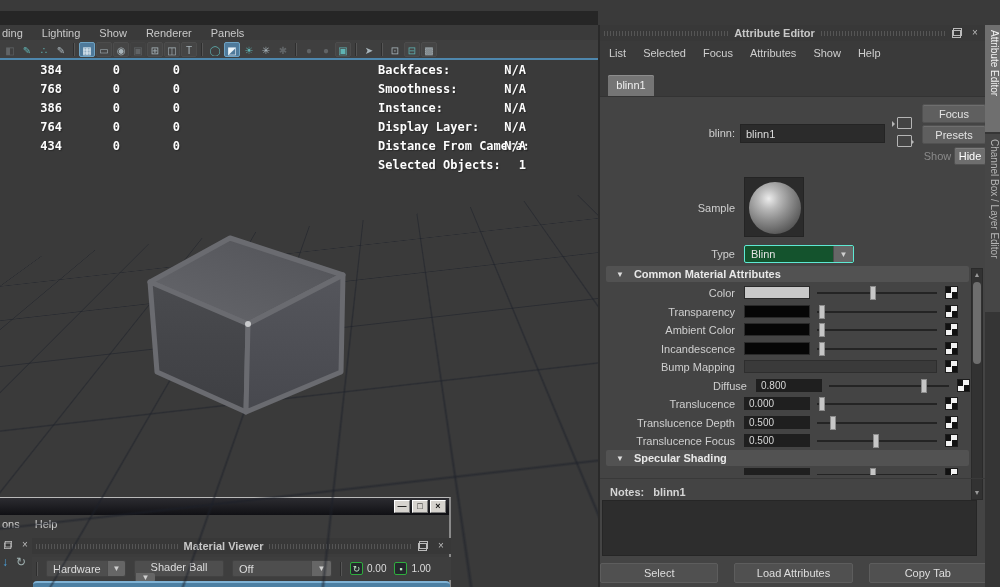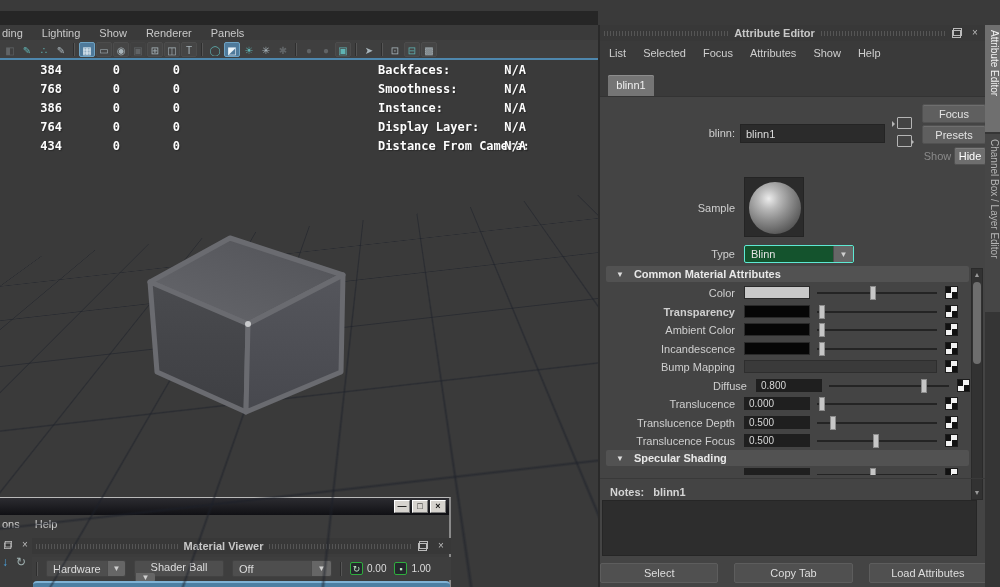--- a/index.html
+++ b/index.html
@@ -220,20 +220,21 @@
         <span>434</span>
         <span>0</span>
         <span>0</span>
       </div>
     <div class="hud hud-right" id="hud-right">
         <div class="row"><span>Backfaces:</span><span class="val">N/A</span></div>
         <div class="row"><span>Smoothness:</span><span class="val">N/A</span></div>
         <div class="row"><span>Instance:</span><span class="val">N/A</span></div>
         <div class="row"><span>Display Layer:</span><span class="val">N/A</span></div>
         <div class="row"><span>Distance From Camera:</span><span class="val">N/A</span></div>
+        <div class="row"><span>Selected Objects:</span><span class="val">1</span></div>
       </div>
   </div>
 
   <div id="ae">
     <div class="panel-titlebar">
       <div class="grip"></div>
       <span class="pt-title">Attribute Editor</span>
       <div class="grip"></div>
       <span class="float-ic"></span>
       <span class="pt-btn">×</span>
@@ -278,21 +279,21 @@
 
       <div id="attr-rows">
           <div class="attr-row" style="top: 189px;">
             <span class="rl">Color</span>
             <div class="swatch" style="background: rgb(201, 201, 201);"></div>
             <div class="sl-track">
               <div class="sl-handle" style="left: 44%;"></div>
             </div>
             <div class="map-btn"></div>
           </div>
-          <div class="attr-row" style="top: 207.5px; font-weight: bold;">
+          <div class="attr-row" style="top: 207.5px;">
             <span class="rl">Transparency</span>
             <div class="swatch" style="background: rgb(6, 6, 6);"></div>
             <div class="sl-track">
               <div class="sl-handle" style="left: 2%;"></div>
             </div>
             <div class="map-btn"></div>
           </div>
           <div class="attr-row" style="top: 226px;">
             <span class="rl">Ambient Color</span>
             <div class="swatch" style="background: rgb(6, 6, 6);"></div>
@@ -368,22 +369,22 @@
       </div>
 
       <div class="hline" style="top:381px;"></div>
       <div class="notes-lbl">
         <span>Notes:</span>
         <span style="margin-left:6px;">blinn1</span>
       </div>
       <div class="notes-box"></div>
       <div class="footer-btns" id="ae-footer">
           <div>Select</div>
+          <div>Load Attributes</div>
           <div>Copy Tab</div>
-          <div>Load Attributes</div>
         </div>
     </div>
   </div>
 
   <div id="side">
     <div class="vtab vtab1">Attribute Editor</div>
     <div class="vtab vtab2">Channel Box / Layer Editor</div>
   </div>
 
   <div id="hyp">

